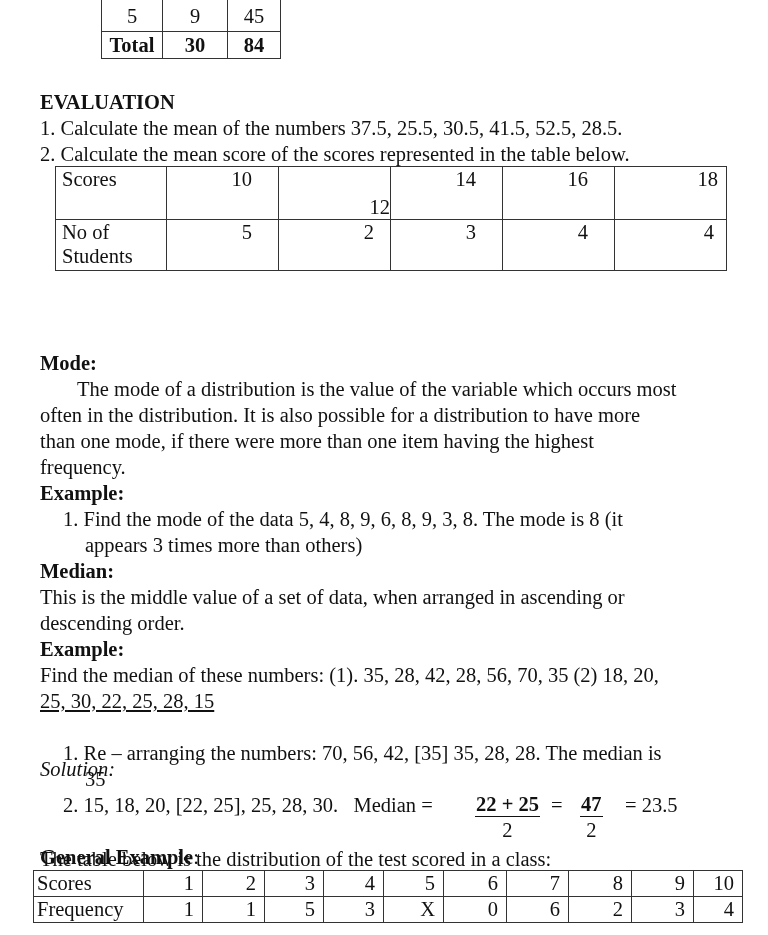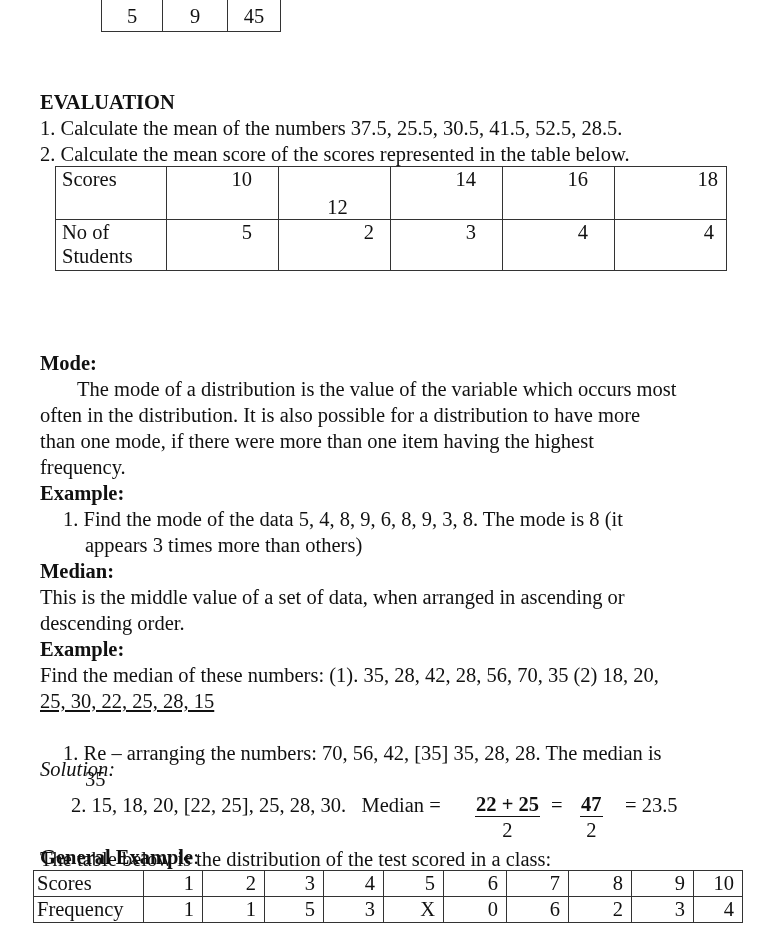--- a/index.html
+++ b/index.html
@@ -40,21 +40,21 @@
     .italic { font-style: italic; }
 
     
     #eval-table { left: 55px; top: 166px; }
     #eval-table td { width: 110px; vertical-align: top; position: relative; }
     #eval-table tr.r1 td { height: 52px; }
     #eval-table tr.r2 td { height: 50px; }
     #eval-table td.label { text-align: left; padding-left: 6px; width: 104px; }
     #eval-table td.num { text-align: right; padding-right: 26px; width: 85px; }
     #eval-table td.last { padding-right: 8px; width: 103px; }
-    #eval-table td.low { vertical-align: bottom; text-align: center; padding-left: 6px; padding-right: 0; width: 105px; margin-left: 36px; }
+    #eval-table td.low { vertical-align: bottom; text-align: right; padding-left: 6px; padding-right: 0; width: 105px; margin-left: 36px; }
 
     
     #gen-table { left: 33px; top: 870px; }
     #gen-table td { text-align: right; height: 25px; padding-right: 8px; line-height: 23px; }
     #gen-table td.label { text-align: left; padding-left: 3px; padding-right: 0; width: 106px; }
 
     .frac {
       position: absolute;
       text-align: center;
     }
@@ -63,20 +63,25 @@
   </style>
 </head>
 <body>
 
 <table id="top-table" class="abs">
   <tbody>
       <tr>
     <td class="c0">5</td>
     <td class="c1">9</td>
     <td class="c2">45</td>
+  </tr>
+  <tr class="total">
+    <td class="c0">Total</td>
+    <td class="c1">30</td>
+    <td class="c2">84</td>
   </tr>
 </tbody>
   </table>
 
 <div class="abs heading" style="left:40px; top:89px;">EVALUATION</div>
 <div class="abs" style="left:40px; top:115px;">1. Calculate the mean of the numbers 37.5, 25.5, 30.5, 41.5, 52.5, 28.5.</div>
 <div class="abs" style="left:40px; top:141px;">2. Calculate the mean score of the scores represented in the table below.</div>
 
 <table id="eval-table" class="abs">
   <tbody>
@@ -113,21 +118,21 @@
 
 <div class="abs heading" style="left:40px; top:558px;">Median:</div>
 <div class="abs" style="left:40px; top:584px;">This is the middle value of a set of data, when arranged in ascending or</div>
 <div class="abs" style="left:40px; top:610px;">descending order.</div>
 <div class="abs heading" style="left:40px; top:636px;">Example:</div>
 <div class="abs" style="left:40px; top:662px;">Find the median of these numbers: (1). 35, 28, 42, 28, 56, 70, 35   (2) 18, 20,</div>
 <div class="abs" style="left:40px; top:688px;text-decoration:underline;">25, 30, 22, 25, 28, 15</div>
 <div class="abs italic" style="left:40px; top:714px;margin-top:42px;">Solution:</div>
 <div class="abs" style="left:63px; top:740px;">1. Re – arranging the numbers: 70, 56, 42, [35] 35, 28, 28. The median is</div>
 <div class="abs" style="left:85px; top:766px;">35</div>
-<div class="abs" style="left:63px; top:792px; white-space:pre;margin-left:8px;">2. 15, 18, 20, [22, 25], 25, 28, 30.   Median =</div>
+<div class="abs" style="left:63px; top:792px; white-space:pre;">2. 15, 18, 20, [22, 25], 25, 28, 30.   Median =</div>
 
 <div class="frac" style="left:475px; top:792px;">
   <span class="num">22 + 25</span>
   <span class="den">2</span>
 </div>
 <div class="abs" style="left:551px; top:792px;">=</div>
 <div class="frac" style="left:580px; top:792px;">
   <span class="num">47</span>
   <span class="den">2</span>
 </div>

